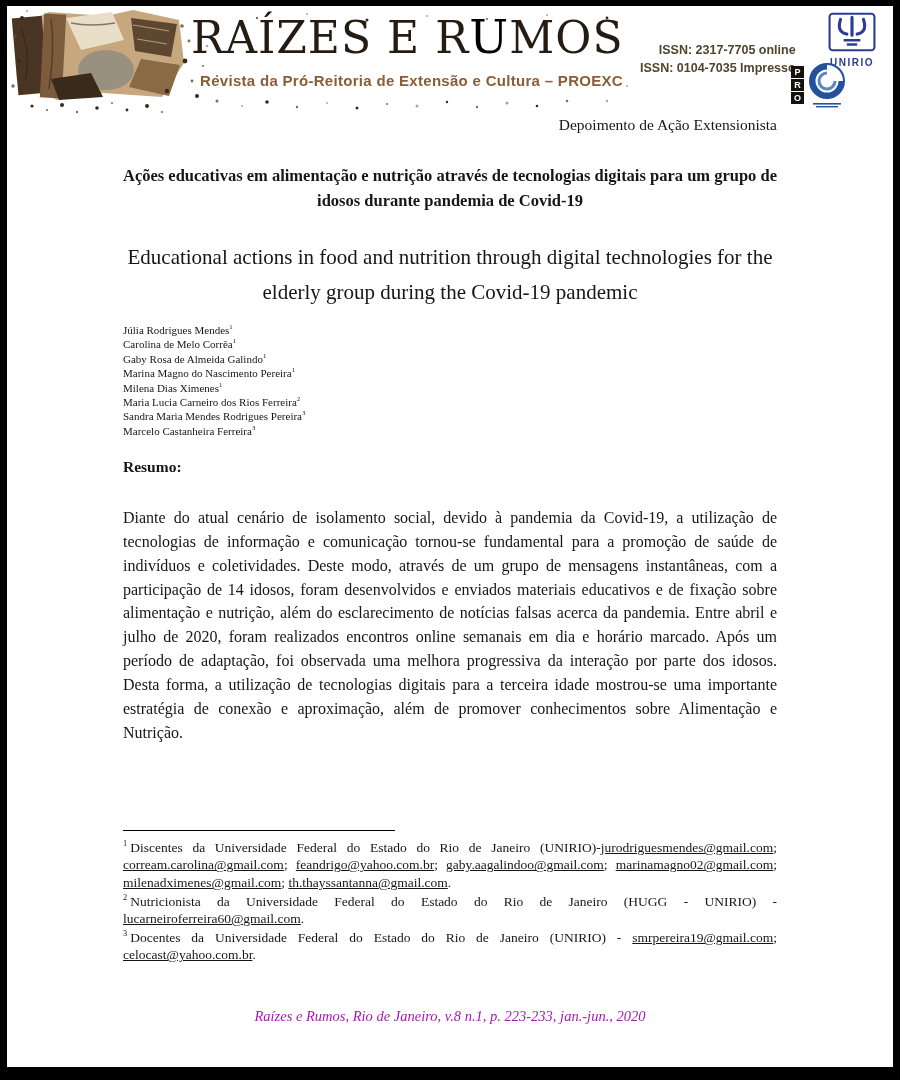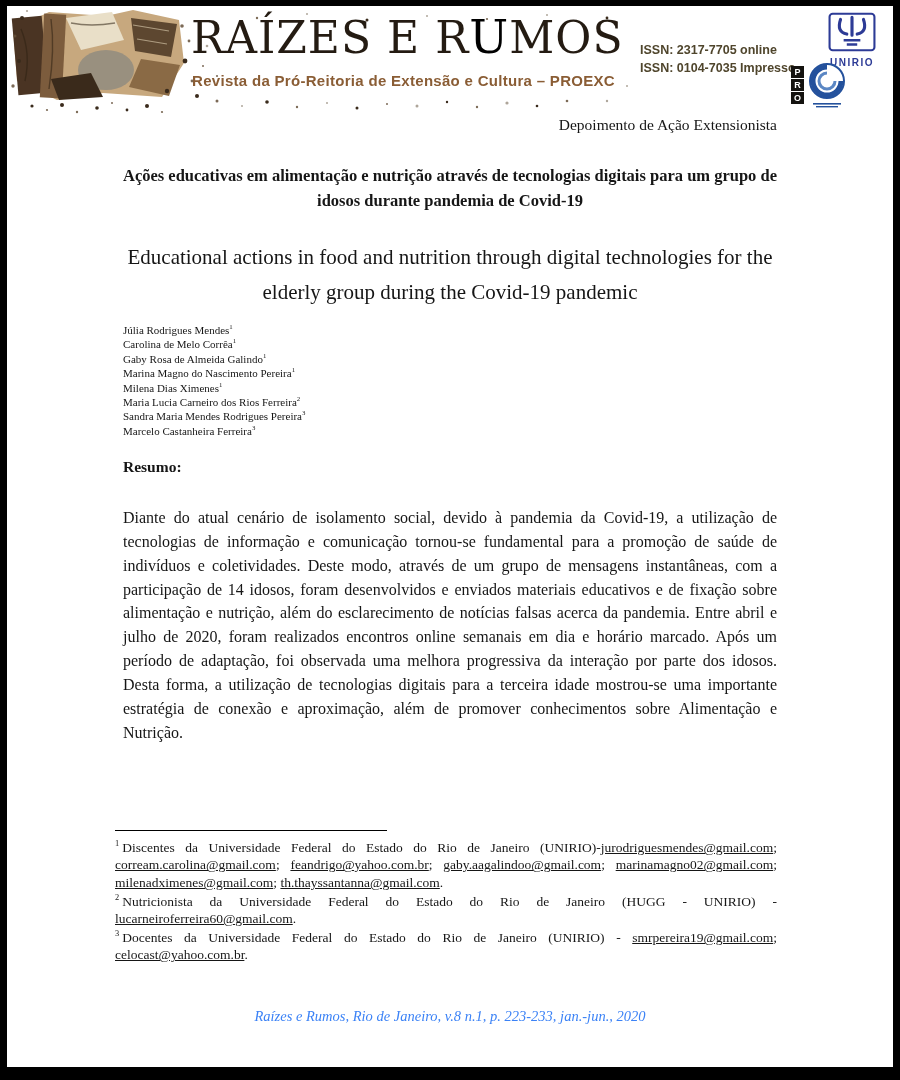--- a/index.html
+++ b/index.html
@@ -22,30 +22,30 @@
   .cover-art { position:absolute; left:4px; top:3px; }
   .speckles { position:absolute; left:0; top:0; pointer-events:none; }
   .journal-title {
     position:absolute; left:184px; top:4px;
     font-family:"DejaVu Serif","Liberation Serif",serif;
     font-weight:normal; font-size:44px; letter-spacing:1px;
     color:#241b12; white-space:nowrap;
   }
   .journal-title .u-letter { color:#000; font-size:1.05em; }
   .journal-subtitle {
-    position:absolute; left:185px; top:66px;
+    position:absolute; left:193px; top:66px;
     font-family:"Liberation Sans","DejaVu Sans",sans-serif;
     font-weight:bold; font-size:15px; letter-spacing:.3px;
     color:#8a5d35; white-space:nowrap;
   }
   .issn-block {
     position:absolute; left:633px; top:36px;
     font-family:"Liberation Sans","DejaVu Sans",sans-serif;
     font-weight:bold; font-size:12.5px; line-height:1.4;
-    color:#4f452c; white-space:nowrap;
+    color:#4f452c; white-space:nowrap;text-align:right;
   }
   .unirio-logo { position:absolute; right:10px; top:6px; width:62px; text-align:center; }
   .unirio-label {
     font-family:"Liberation Sans",sans-serif; font-weight:bold;
     font-size:10px; letter-spacing:1.5px; color:#2d3b96; margin-top:1px;
   }
   .proexc-logo { position:absolute; right:46px; top:56px; display:flex; align-items:flex-start; gap:3px; }
   .pro-letters { display:flex; flex-direction:column; gap:1px; margin-top:4px; }
   .pro-box {
     width:13px; height:12px; background:#14120f; color:#fff;
@@ -62,28 +62,28 @@
   .title-en {
     margin:26px auto 0; max-width:650px; text-align:center;
     font-weight:normal; font-size:21px; line-height:1.7;
   }
   .author-list { margin-top:12px; text-align:left; font-size:11px; line-height:1.25; }
   .author-line sup { font-size:.62em; }
   .resumo-label { margin-top:20px; font-weight:bold; font-size:15.5px; }
   .abstract { margin-top:30px; text-align:justify; font-size:16px; line-height:1.49; }
 
   
-  .footnote-area { position:absolute; left:108px; right:116px; top:824px; }
+  .footnote-area { position:absolute; left:116px; right:116px; top:824px; }
   .fn-rule { width:272px; border-top:1.4px solid #000; margin-bottom:7px; }
   .footnote { text-align:justify; font-size:13.5px; line-height:1.32; }
   .footnote sup.fn-marker { font-size:.62em; margin-right:3px; }
   .email-link { text-decoration:underline; color:#161616; }
   .footer-citation {
     position:absolute; left:0; right:0; top:1002px;
-    text-align:center; font-style:italic; font-size:14.5px; color:#3b82f6;
+    text-align:center; font-style:italic; font-size:14.5px; color:#a21caf;
   }
 </style>
 </head>
 <body>
 
 <div class="page">
 
   <div class="journal-header">
 
     <svg class="cover-art" width="176" height="94" viewBox="0 0 176 94" aria-hidden="true">

